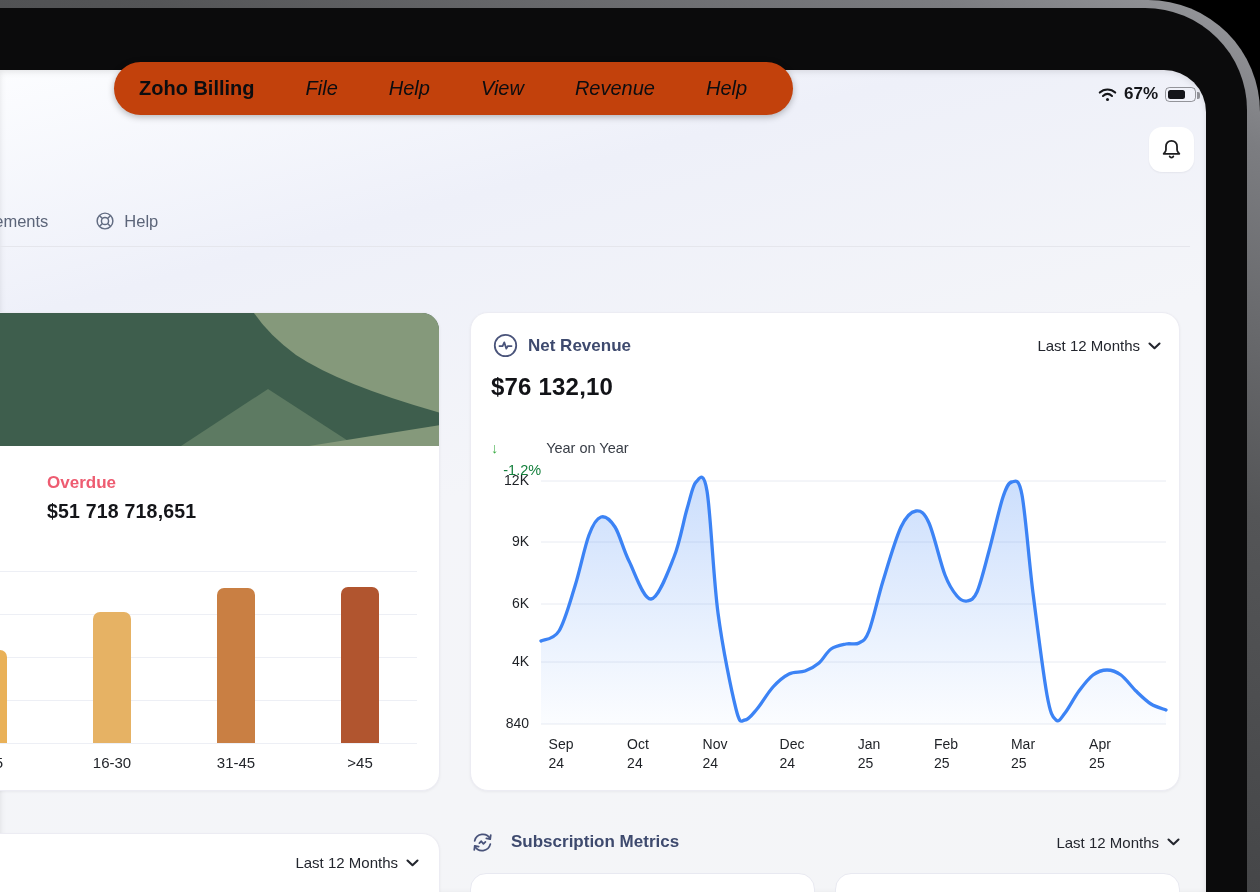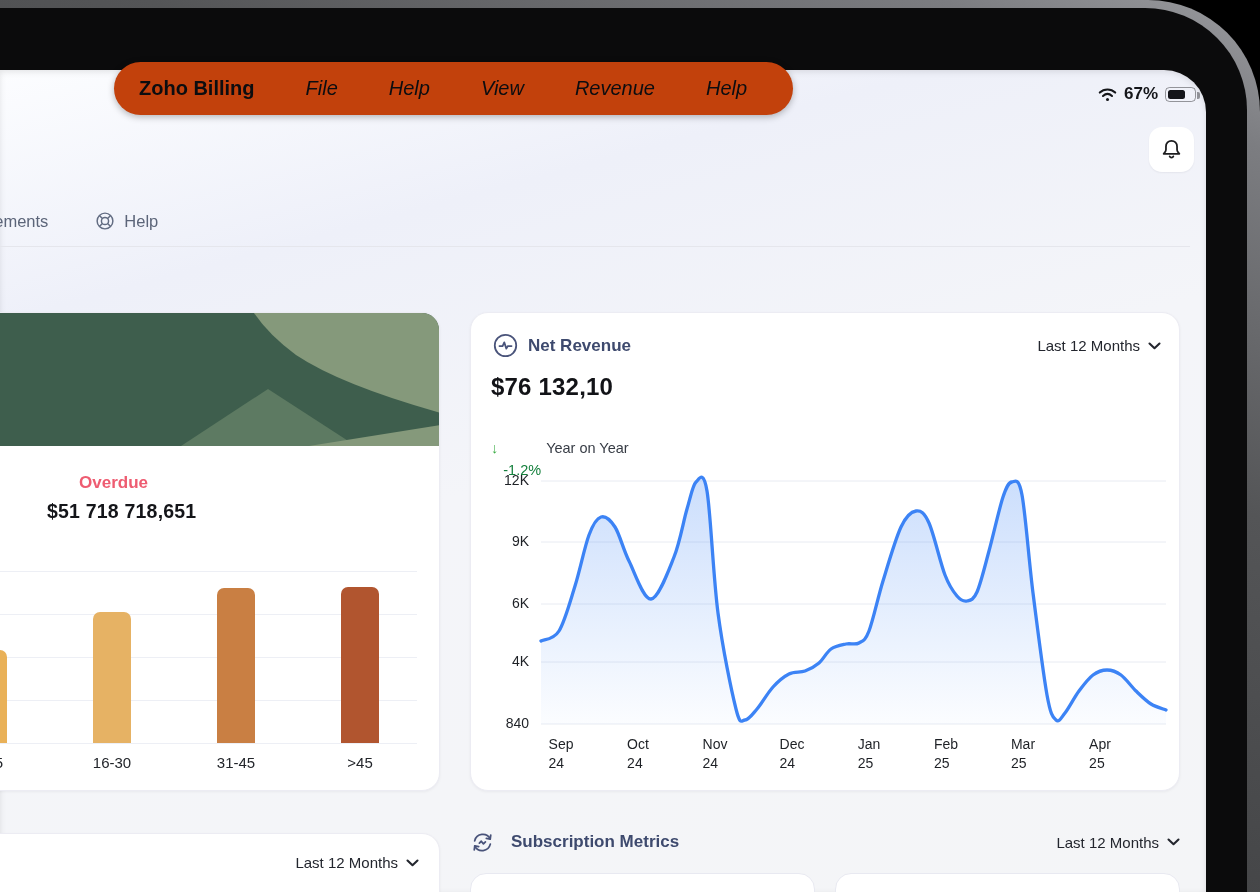--- a/index.html
+++ b/index.html
@@ -132,21 +132,21 @@
     </div>
     <div class="nav-divider"></div>
 
     <div class="card card-overdue">
       <svg class="banner" viewBox="0 0 660 133" preserveAspectRatio="none">
         <rect x="0" y="0" width="660" height="133" fill="#3e5e4d"></rect>
         <path d="M400,133 L575,133 L487,76 Z" fill="#5d7a62"></path>
         <path d="M473,0 L660,0 L660,100 Q560,72 515,42 Q488,22 473,0 Z" fill="#85997b"></path>
         <path d="M660,112 L660,133 L528,133 Z" fill="#85997b"></path>
       </svg>
-      <div class="overdue-label" id="overdue-label" style="color: rgb(238, 92, 113); margin-left: 32px;">Overdue</div>
+      <div class="overdue-label" id="overdue-label" style="color: rgb(238, 92, 113);">Overdue</div>
       <div class="overdue-amount">$51 718 718,651</div>
 
       <div class="bar-area" id="bar-area">
           <div class="bar-grid" style="top: 0px;"></div>
           <div class="bar-grid" style="top: 43px;"></div>
           <div class="bar-grid" style="top: 86px;"></div>
           <div class="bar-grid" style="top: 129px;"></div>
           <div class="bar-grid" style="top: 172px;"></div>
           <div class="bar" style="left: 188px; height: 93px; background: rgb(233, 177, 88);"></div>
           <div class="bar" style="left: 312px; height: 131px; background: rgb(230, 178, 100);"></div>

